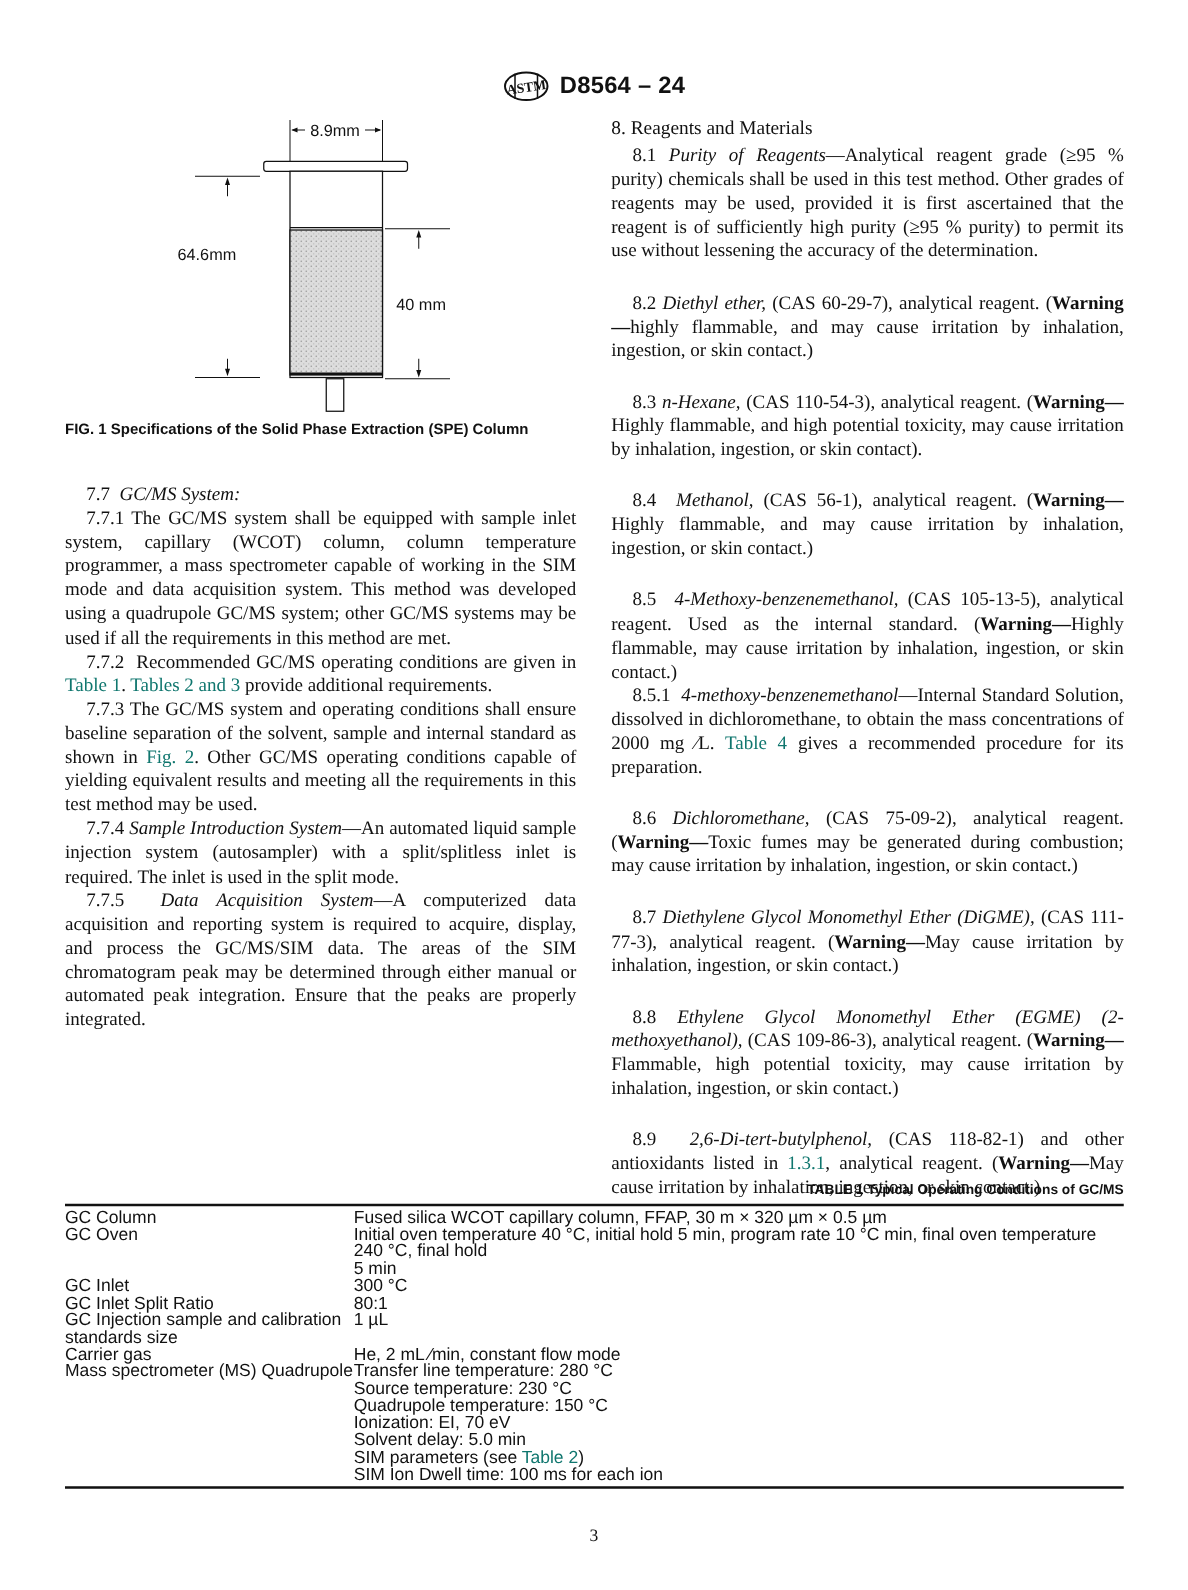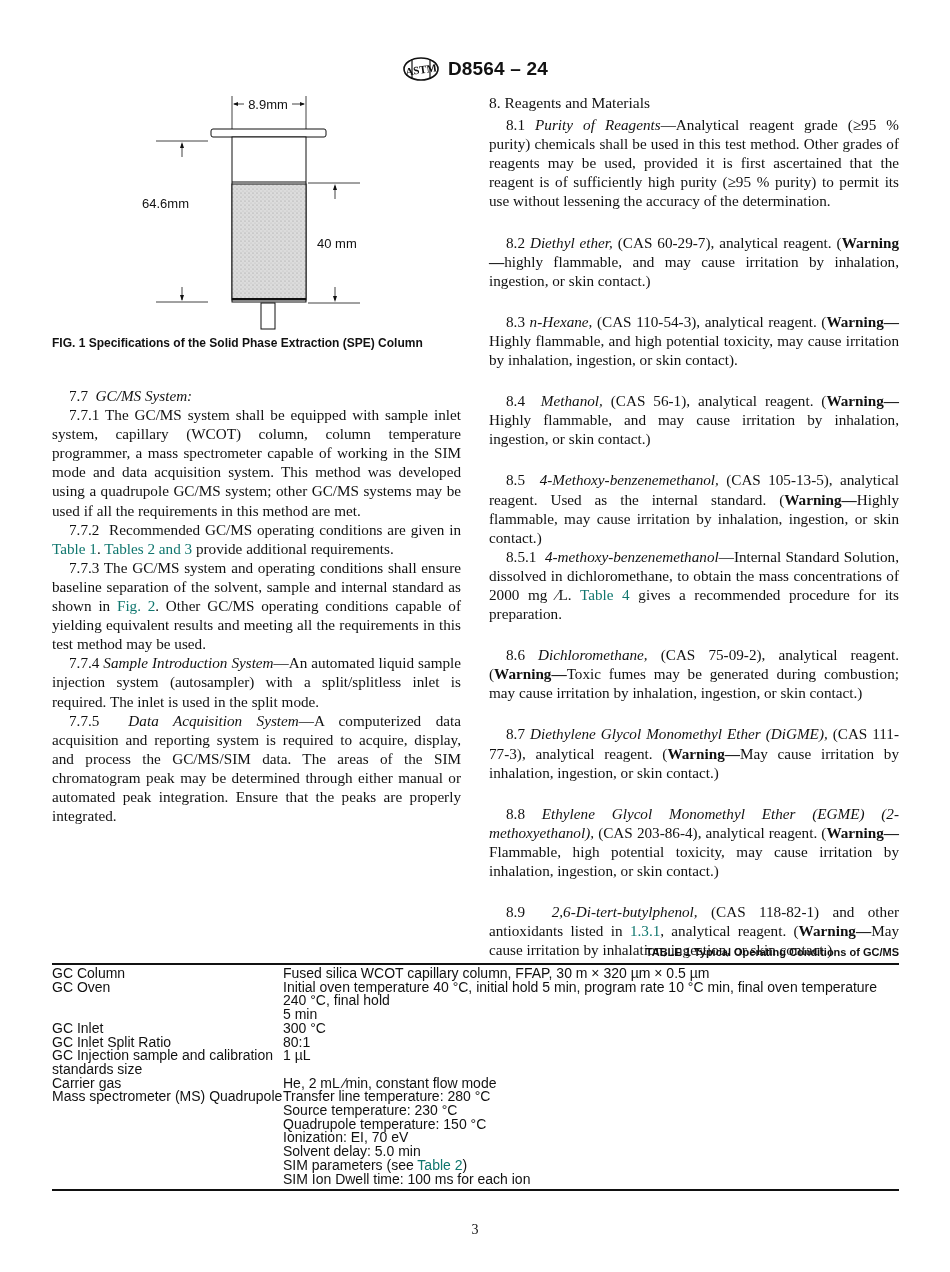--- a/index.html
+++ b/index.html
@@ -109,21 +109,21 @@
 <div class="col col-right">
   <p class="h">8. Reagents and Materials</p>
   <p><span>8.1</span> <i>Purity of Reagents</i><span>—Analytical reagent grade (≥95 % purity) chemicals shall be used in this test method. Other grades of reagents may be used, provided it is first ascertained that the reagent is of sufficiently high purity (≥95 % purity) to permit its use without lessening the accuracy of the determination.</span></p>
   <p class="gap"><span>8.2</span> <i>Diethyl ether,</i> <span>(CAS 60-29-7), analytical reagent. (</span><b>Warning—</b><span>highly flammable, and may cause irritation by inhalation, ingestion, or skin contact.)</span></p>
   <p class="gap"><span>8.3</span> <i>n-Hexane,</i> <span>(CAS 110-54-3), analytical reagent. (</span><b>Warning—</b><span>Highly flammable, and high potential toxicity, may cause irritation by inhalation, ingestion, or skin contact).</span></p>
   <p class="gap"><span>8.4</span>&nbsp; <i>Methanol,</i> <span>(CAS 56-1), analytical reagent. (</span><b>Warning—</b><span>Highly flammable, and may cause irritation by inhalation, ingestion, or skin contact.)</span></p>
   <p class="gap"><span>8.5</span>&nbsp; <i>4-Methoxy-benzenemethanol,</i> <span>(CAS 105-13-5), analytical reagent. Used as the internal standard. (</span><b>Warning—</b><span>Highly flammable, may cause irritation by inhalation, ingestion, or skin contact.)</span></p>
   <p><span>8.5.1</span>&nbsp; <i>4-methoxy-benzenemethanol</i><span>—Internal Standard Solution, dissolved in dichloromethane, to obtain the mass concentrations of 2000 mg ⁄L.</span> <span class="link">Table 4</span> <span>gives a recommended procedure for its preparation.</span></p>
   <p class="gap"><span>8.6</span> <i>Dichloromethane,</i> <span>(CAS 75-09-2), analytical reagent. (</span><b>Warning—</b><span>Toxic fumes may be generated during combustion; may cause irritation by inhalation, ingestion, or skin contact.)</span></p>
   <p class="gap"><span>8.7</span> <i>Diethylene Glycol Monomethyl Ether (DiGME),</i> <span>(CAS 111-77-3), analytical reagent. (</span><b>Warning—</b><span>May cause irritation by inhalation, ingestion, or skin contact.)</span></p>
-  <p class="gap"><span>8.8</span> <i>Ethylene Glycol Monomethyl Ether (EGME) (2-methoxyethanol),</i> <span>(CAS 203-86-4), analytical reagent. (</span><b>Warning—</b><span>Flammable, high potential toxicity, may cause irritation by inhalation, ingestion, or skin contact.)</span></p>
+  <p class="gap"><span>8.8</span> <i>Ethylene Glycol Monomethyl Ether (EGME) (2-methoxyethanol),</i> <span>(CAS 109-86-3), analytical reagent. (</span><b>Warning—</b><span>Flammable, high potential toxicity, may cause irritation by inhalation, ingestion, or skin contact.)</span></p>
   <p class="gap"><span>8.9</span>&nbsp; <i>2,6-Di-tert-butylphenol,</i> <span>(CAS 118-82-1) and other antioxidants listed in</span> <span class="link">1.3.1</span><span>, analytical reagent. (</span><b>Warning—</b><span>May cause irritation by inhalation, ingestion, or skin contact.)</span></p>
 </div>
 
 <div class="table-wrap">
   <div class="table-title">TABLE 1 Typical Operating Conditions of GC/MS</div>
   <div class="rule-top"></div>
   <table>
     <tbody id="t1body">
         <tr>
           <td class="k">GC Column</td>

